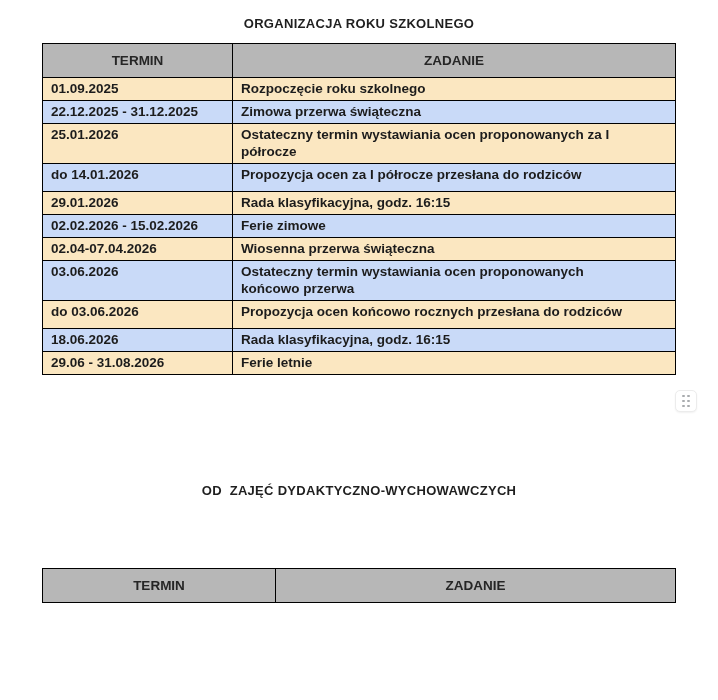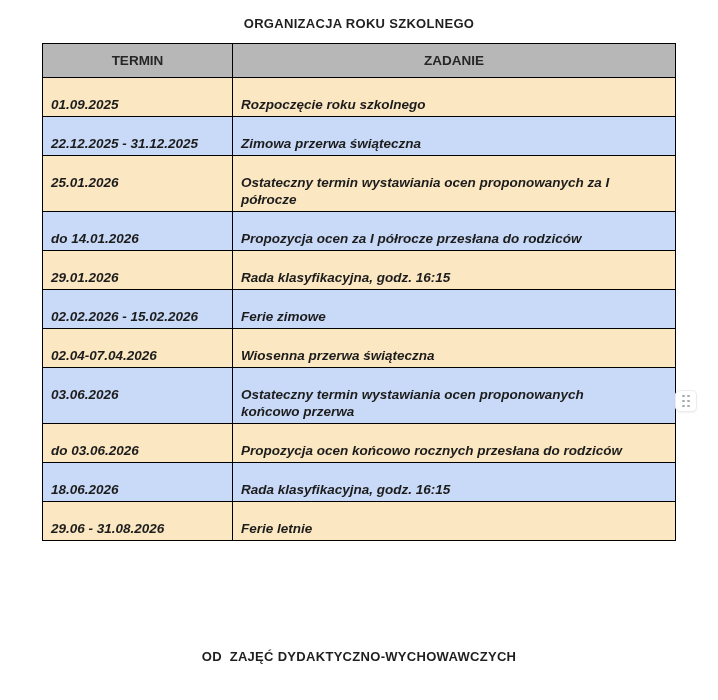--- a/index.html
+++ b/index.html
@@ -49,26 +49,25 @@
   }
   table.sched th {
     background: var(--c-gray);
     height: 34px;
     padding: 1px 4px;
     text-align: center;
     font-weight: 700;
     color: #262626;
   }
   table.sched td {
-    padding: 18px 8px 3px 8px;
+    padding: 2px 8px 3px 8px;
     line-height: 17px;
     vertical-align: top;
     white-space: pre-wrap;
     overflow: hidden;
-    font-style: italic;
   }
   table.sched tbody tr:nth-child(odd) td { background: var(--c-cream); }
   table.sched tbody tr:nth-child(even) td { background: var(--c-blue); }
   table.sched tr.tall td { height: 28px; margin-left: 20px; }
 
   .drag-handle {
     position: absolute;
     left: 675px; top: 390px;
     width: 22px; height: 22px;
     background: #ffffff;

